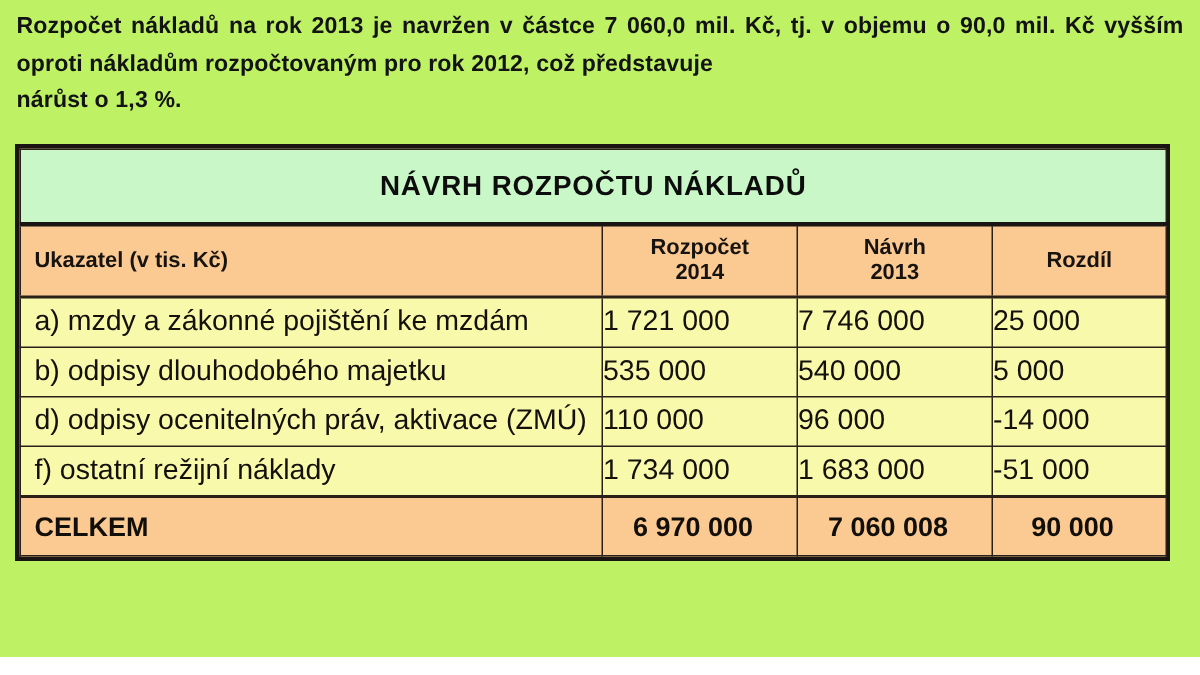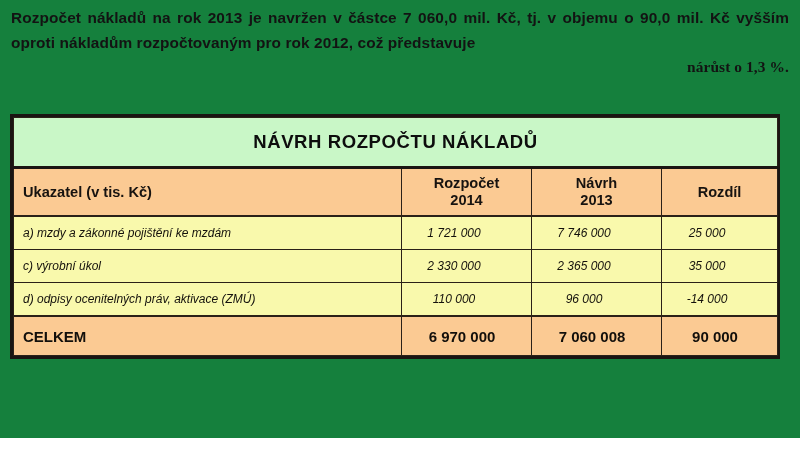--- a/index.html
+++ b/index.html
@@ -12,46 +12,45 @@
     height: 450px;
     overflow: hidden;
     font-family: "Liberation Sans", sans-serif;
     color: #000000;
   }
 
   .page {
     position: relative;
     width: 800px;
     height: 438px;
-    background: #15803d;
+    background: #bef264;
   }
 
   
   .intro {
     position: absolute;
     left: 11px;
     top: 6px;
     width: 778px;
     font-size: 15.4px;
     font-weight: bold;
     line-height: 24.5px;
     text-align: justify;
     letter-spacing: 0.1px;
     color: #131313;
   }
   .intro .last-line {
-    text-align: right;
-    font-family: Liberation Serif, serif;
+    text-align: left;
   }
 
   
   .table-wrap {
     position: absolute;
     left: 10px;
-    top: 114px;
+    top: 96px;
     width: 770px;
     border: 3px solid #1a1512;
     box-sizing: border-box;
     background: #f9f9ac;
   }
   table.budget {
     width: 100%;
     border-collapse: collapse;
     table-layout: fixed;
     font-size: 14.3px;
@@ -102,40 +101,39 @@
   }
   .colhead .yr {
     display: block;
   }
 
   
   tr.data td {
     background: #f9f9ac;
     height: 32px;
     vertical-align: middle;
-    font-size: 12px;
+    font-size: 19px;
     color: #14110c;
-    font-style: italic;
   }
   tr.data td.lbl {
     text-align: left;
     padding-left: 9px;
   }
   tr.data td.num {
-    text-align: center;
+    text-align: left;
     padding-right: 25px;
   }
 
   
   tr.total td {
     background: #fbca93;
     height: 38px;
     vertical-align: middle;
     font-weight: bold;
-    font-size: 15px;
+    font-size: 18px;
     color: #120f0b;
     border-top: 2px solid #2b2118 !important;
   }
   tr.total td.lbl {
     text-align: left;
     padding-left: 9px;
   }
   tr.total td.num {
     text-align: center;
     padding-right: 9px;
@@ -178,30 +176,36 @@
           <td class="num">Rozdíl</td>
         </tr>
 
         <tr class="data">
           <td class="lbl">a) mzdy a zákonné pojištění ke mzdám</td>
           <td class="num">1 721 000</td>
           <td class="num">7 746 000</td>
           <td class="num">25 000</td>
         </tr>
         <tr class="data">
-          <td class="lbl">c) výrobní úkol</td>
-          <td class="num">2 330 000</td>
-          <td class="num">2 365 000</td>
-          <td class="num">35 000</td>
+          <td class="lbl">b) odpisy dlouhodobého majetku</td>
+          <td class="num">535 000</td>
+          <td class="num">540 000</td>
+          <td class="num">5 000</td>
         </tr>
         <tr class="data">
           <td class="lbl">d) odpisy ocenitelných práv, aktivace (ZMÚ)</td>
           <td class="num">110 000</td>
           <td class="num">96 000</td>
           <td class="num">-14 000</td>
+        </tr>
+        <tr class="data">
+          <td class="lbl">f) ostatní režijní náklady</td>
+          <td class="num">1 734 000</td>
+          <td class="num">1 683 000</td>
+          <td class="num">-51 000</td>
         </tr>
 
         <tr class="total">
           <td class="lbl">CELKEM</td>
           <td class="num">6 970 000</td>
           <td class="num">7 060 008</td>
           <td class="num">90 000</td>
         </tr>
       </tbody>
     </table>

